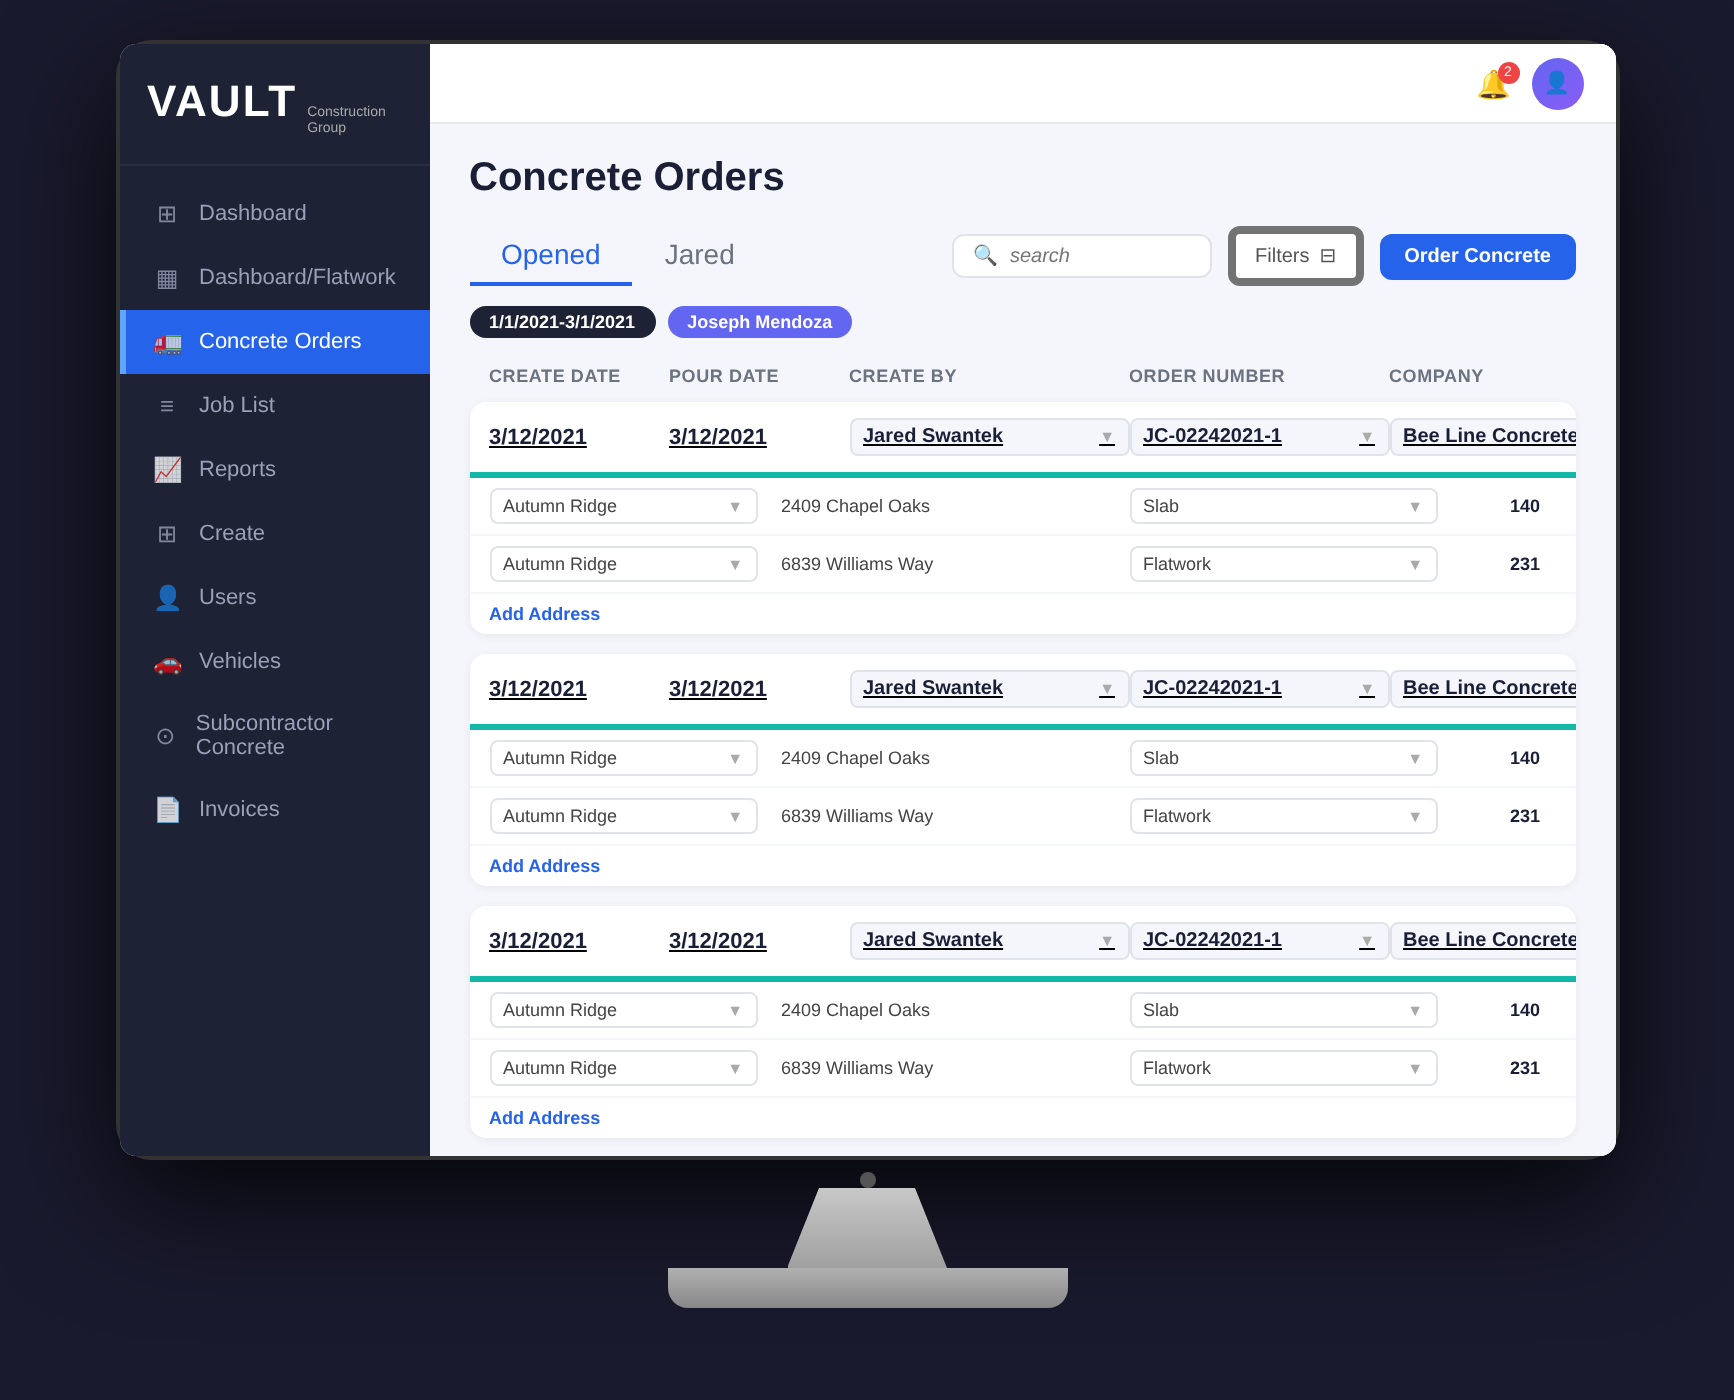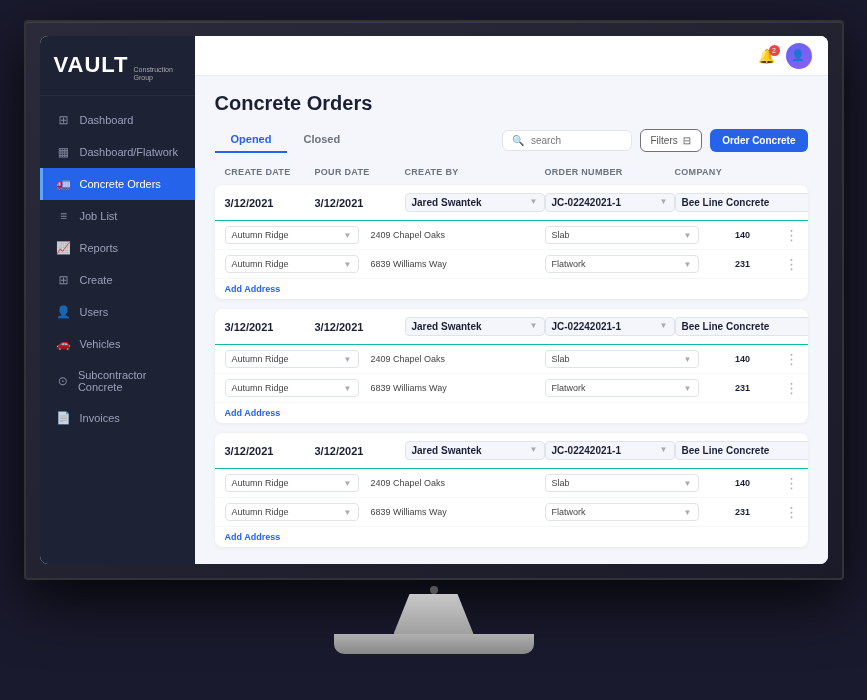--- a/index.html
+++ b/index.html
@@ -15,25 +15,24 @@
     .monitor-wrapper {
       position: relative;
       width: 820px;
       height: 660px;
       display: flex;
       flex-direction: column;
       align-items: center;
     }
 
     .monitor-bezel {
-      width: 820px;
+      width: 752px;
       height: 560px;
       background: linear-gradient(145deg, #2a2a3a, #1a1a28);
-      border-radius: 4px;
-      padding: 14px;
+      border-radius: 18px;
       box-shadow: 0 20px 60px rgba(0,0,0,0.8), inset 0 1px 0 rgba(255,255,255,0.1);
       border: 2px solid #333;
     }
 
     .monitor-screen {
       width: 100%;
       height: 100%;
       background: #f0f2f5;
       border-radius: 8px;
       overflow: hidden;
@@ -197,22 +196,22 @@
       margin-bottom: 10px;
     }
 
     .tabs {
       display: flex;
       gap: 0;
     }
 
     .tab {
       padding: 6px 16px;
-      font-size: 11px;
-      font-weight: 700;
+      font-size: 14px;
+      font-weight: 400;
       cursor: pointer;
       border-bottom: 2px solid transparent;
       color: #6b7280;
     }
 
     .tab.active {
       border-bottom-color: #2563eb;
       color: #2563eb;
     }
 
@@ -233,21 +232,21 @@
       font-size: 10px;
       color: #aaa;
       width: 130px;
     }
 
     .filter-btn {
       display: flex;
       align-items: center;
       gap: 5px;
       padding: 5px 10px;
-      border: 1px solid #737373;
+      border: 4px solid #737373;
       border-radius: 6px;
       background: #fff;
       font-size: 10px;
       color: #555;
       cursor: pointer;
     }
 
     .order-btn {
       background: #2563eb;
       color: #fff;
@@ -305,31 +304,33 @@
       margin-bottom: 10px;
       overflow: hidden;
       box-shadow: 0 1px 4px rgba(0,0,0,0.06);
     }
 
     .order-header {
       display: grid;
       grid-template-columns: 90px 90px 140px 130px 160px 100px 20px;
       align-items: center;
       padding: 8px 10px;
-      border-bottom: 1px solid #14b8a6;
+      border-bottom: 3px solid #14b8a6;
+      text-decoration: underline;
     }
 
     .order-date {
       font-size: 11px;
       font-weight: 700;
       color: #1a1f36;
     }
 
     .order-num-select, .order-company-select {
       display: flex;
+      align-items: center;
       background: #f4f6fb;
       border: 1px solid #e0e3ea;
       border-radius: 4px;
       padding: 3px 6px;
       font-size: 10px;
       font-weight: 600;
       color: #1a1f36;
       gap: 4px;
       justify-content: space-between;
     }
@@ -474,36 +475,40 @@
 
         <div class="content-area">
           <h1 class="page-title">Concrete Orders</h1>
 
           <div class="toolbar">
             <div class="tabs">
               <div class="tab active">
                 <span>Opened</span>
               </div>
               <div class="tab">
-                <span>Closed</span>
+                <span>Jared</span>
               </div>
             </div>
             <div class="toolbar-right">
               <div class="search-box">
                 <span>🔍</span>
-                <input type="text" style="border: none; outline: none; font-size: 10px; color: rgb(170, 170, 170); width: 90px; background: transparent;" placeholder="search">
+                <input type="text" style="border: none; outline: none; font-size: 10px; color: rgb(170, 170, 170); width: 90px; background: transparent; font-style: italic;" placeholder="search">
               </div>
               <button class="filter-btn">
                 <span>Filters</span>
                 <span>⊟</span>
               </button>
               <button class="order-btn">Order Concrete</button>
             </div>
           </div>
 
+          <div class="filter-chips">
+            <span class="chip chip-date">1/1/2021-3/1/2021</span>
+            <span class="chip chip-user">Joseph Mendoza</span>
+          </div>
 
           <div class="table-headers">
             <span class="th">Create Date</span>
             <span class="th">Pour Date</span>
             <span class="th">Create By</span>
             <span class="th">Order Number</span>
             <span class="th">Company</span>
 
           </div>
 

